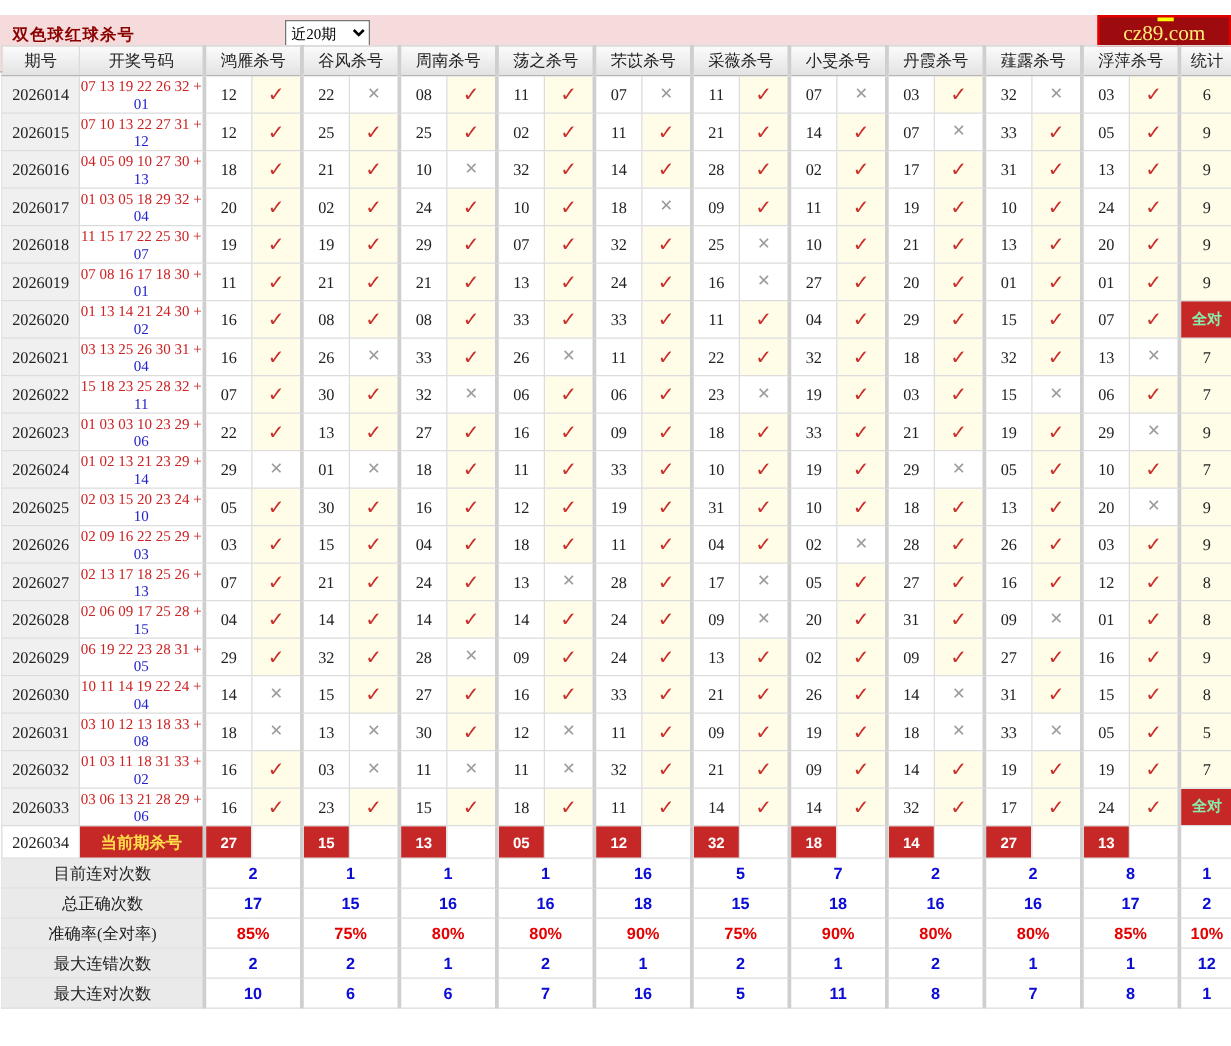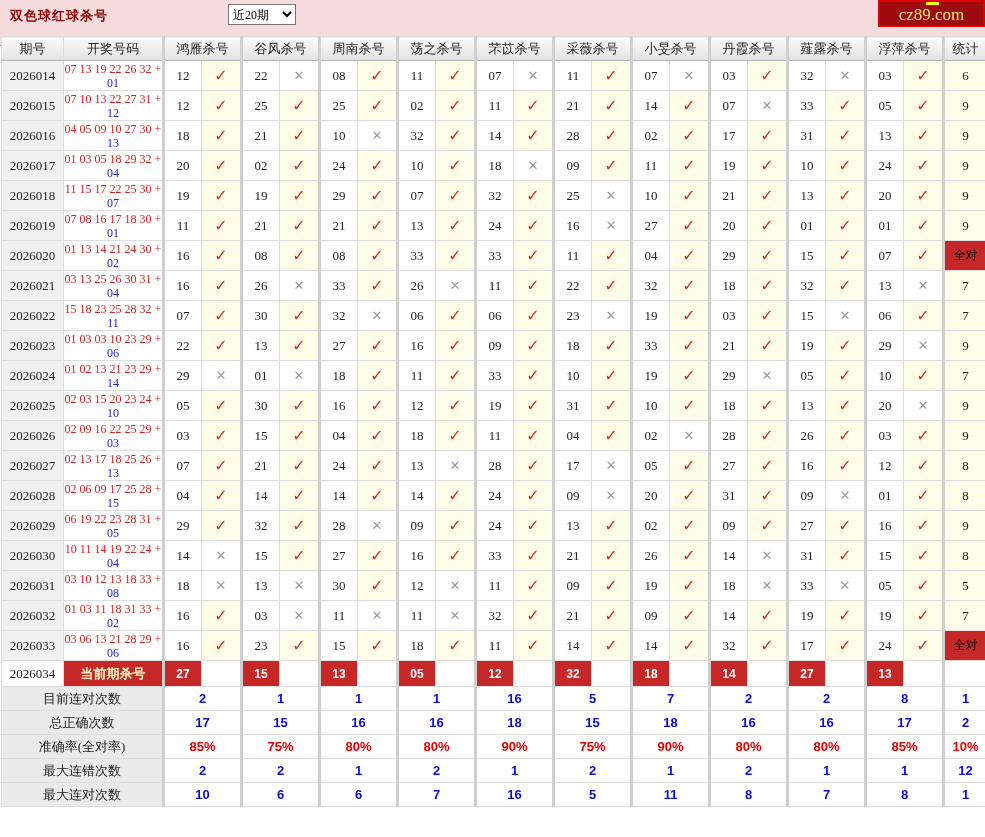--- a/index.html
+++ b/index.html
@@ -4,21 +4,21 @@
 <style>
   :root{
     --accent-red:#C62828; --ball-red:#CC2222; --bonus-blue:#2222CC;
     --value-blue:#0B0BD6; --percent-red:#E60000; --mark-cream:#FFFDE8;
     --topbar-pink:#F5DBDB; --logo-bg:#9E0B0F; --logo-text:#FFEE77;
   }
   *{box-sizing:border-box;}
   body{margin:0;width:985px;height:837px;background:#fff;overflow:hidden;
        font-family:"Liberation Serif",serif;position:relative;}
   
-  .topbar{position:absolute;left:0;top:0;width:985px;height:46px;
+  .topbar{position:absolute;left:0;top:12px;width:985px;height:46px;
           background:var(--topbar-pink,#F5DBDB);border-bottom:1px solid #C98A8A;}
   .title{position:absolute;left:10px;top:7px;font-size:13px;font-weight:bold;
          color:#8B0000;letter-spacing:1px;}
   .range-select{position:absolute;left:228px;top:4px;width:68px;height:21px;
          font-size:12px;font-family:Liberation Serif, serif;background:#fff;}
   .logo{position:absolute;right:0;top:0;width:107px;height:27px;
         background:var(--logo-bg,#9E0B0F);border:2px solid #E00000;
         display:flex;align-items:center;cursor:pointer;flex-direction:column;}
   .logo .sq{display:inline-block;width:13px;height:13px;background:#FFFF00;
         margin:0 4px 0 6px;}
@@ -35,25 +35,25 @@
   .period{background:#F0F0F0;}
   .winning{line-height:14px;}
   .wmain{display:block;white-space:nowrap;color:var(--ball-red,#CC2222);font-size:12px;}
   .wbonus{display:block;color:var(--bonus-blue,#2222CC);font-size:12px;}
   .knum{background:#fff;}
   .kmark.ok{background:var(--mark-cream,#FFFDE8);color:#C9302C;font-weight:bold;
         font-size:16px;font-family:"DejaVu Sans",sans-serif;}
   .kmark.no{background:#fff;color:#9C9C9C;font-size:13px;
         font-family:"DejaVu Sans",sans-serif;}
   .stat{background:var(--mark-cream,#FFFDE8);}
-  .stat.full{background:var(--accent-red,#C62828);color:#000000;font-weight:normal;
+  .stat.full{background:var(--accent-red,#C62828);color:#86efac;font-weight:bold;
         font-size:12px;padding:0 1px;}
   tr.current{height:26px;}
   tr.current .period{background:#fff;}
-  .cur-label{background:var(--accent-red,#C62828);color:#fef9c3;font-weight:bold;margin-top:10px;}
+  .cur-label{background:var(--accent-red,#C62828);color:#fde047;font-weight:bold;margin-top:10px;}
   .knum.cr{background:var(--accent-red,#C62828);color:#fff;font-weight:bold;
         font-family:"Liberation Sans",sans-serif;font-size:12px;}
   .kmark.empty,.cur-stat{background:#fff;}
   tr.summary{height:24px;}
   .sum-label{background:#EAEAEA;}
   .sum-val{font-family:"Liberation Sans",sans-serif;font-weight:bold;background:#fff;}
   .sum-val.blue{color:var(--value-blue,#0B0BD6);}
   .sum-val.red{color:var(--percent-red,#E60000);}
 </style>
 </head>

